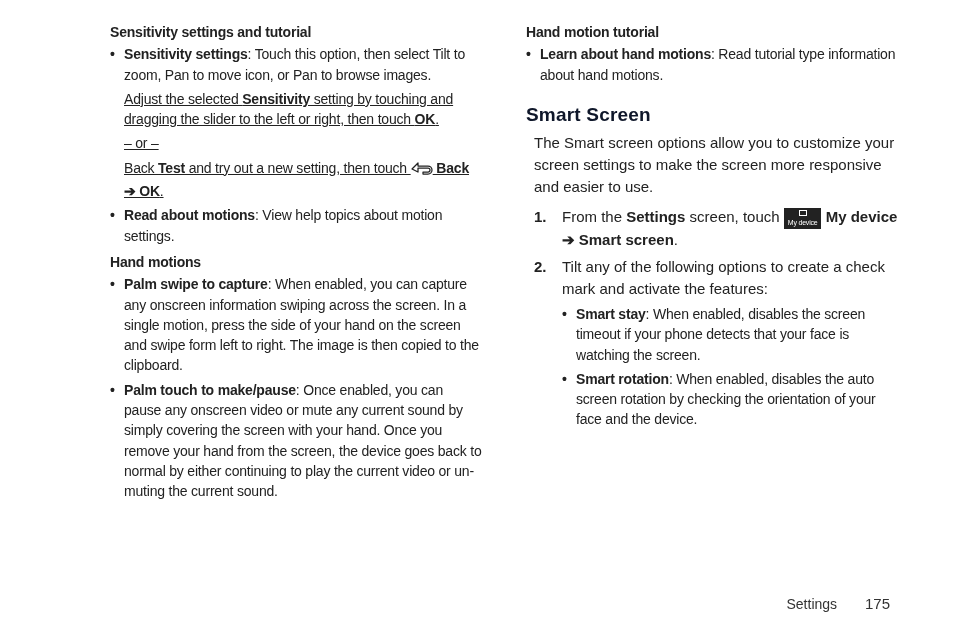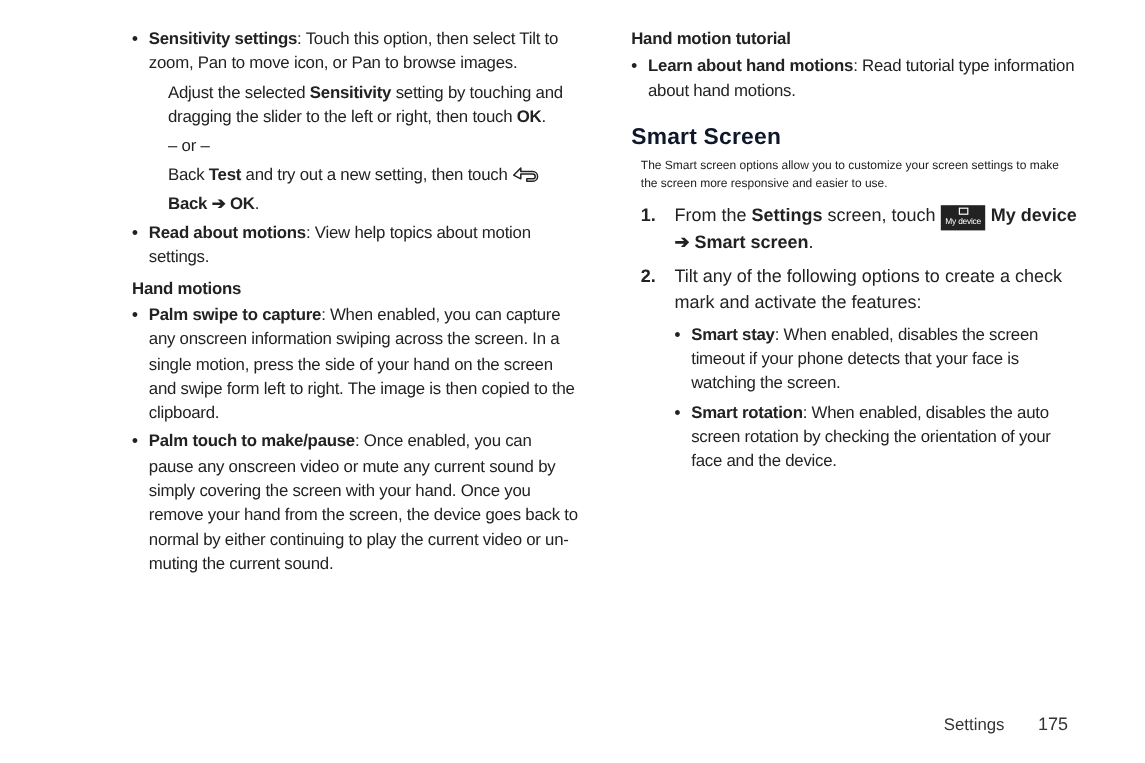--- a/index.html
+++ b/index.html
@@ -42,34 +42,35 @@
     padding-left: 14px;
     margin-bottom: 4px;
   }
   .bullet-dot {
     position: absolute;
     left: 0;
     top: 0;
     font-weight: bold;
   }
   .para {
-    margin: 0 0 4px 16px;
+    margin: 0 0 4px 0;
+    text-decoration: underline;
   }
   .cond {
     letter-spacing: -0.2px;
   }
   .section-title {
     font-size: 19px;
     font-weight: bold;
     color: #0f172a;
     margin: 16px 0 4px 0;
     letter-spacing: 0.2px;
   }
   .body-reg {
-    font-size: 10px;
+    font-size: 15px;
     line-height: 1.45;
     margin: 0 0 8px 0;
   }
   .num-list {
     list-style: none;
     margin: 0;
     padding: 0;
   }
   .num-item {
     position: relative;
@@ -146,20 +147,21 @@
   b { font-weight: bold; }
 </style>
 </head>
 <body>
 
 <div class="page">
   <div class="columns">
 
     <div class="col">
 
+      <p class="heading4 cond">Sensitivity settings and tutorial</p>
 
       <ul class="bullet-list">
         <li class="bullet-item cond">
           <span class="bullet-dot">•</span>
           <b>Sensitivity settings</b><span>: Touch this option, then select Tilt to zoom, Pan to move icon, or Pan to browse images.</span>
           <p class="para" style="margin-top:4px">
             <span>Adjust the selected </span><b>Sensitivity</b><span> setting by touching and dragging the slider to the left or right, then touch </span><b>OK</b><span>.</span>
           </p>
           <p class="para">– or –</p>
           <p class="para">

